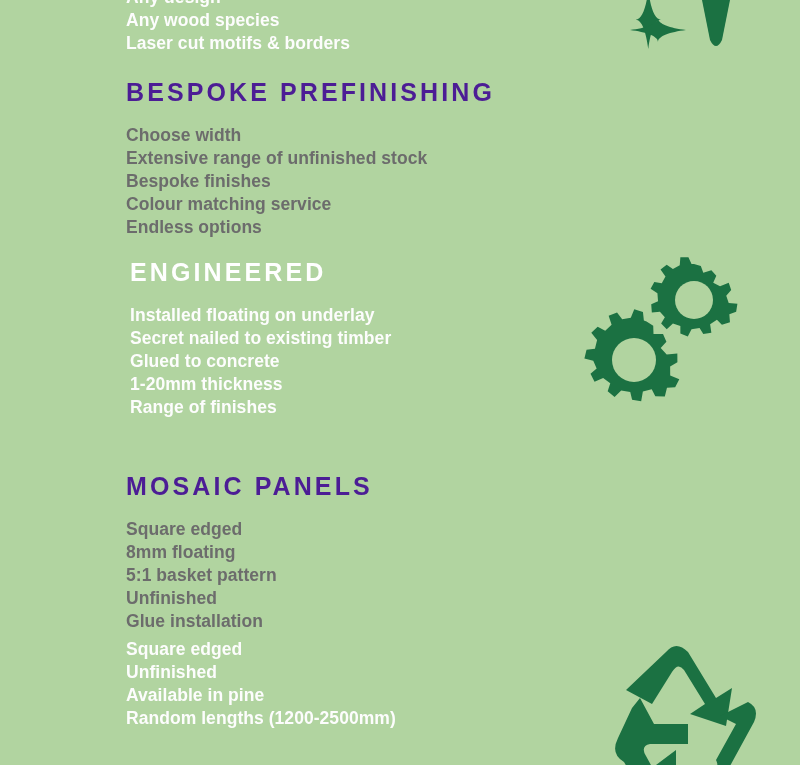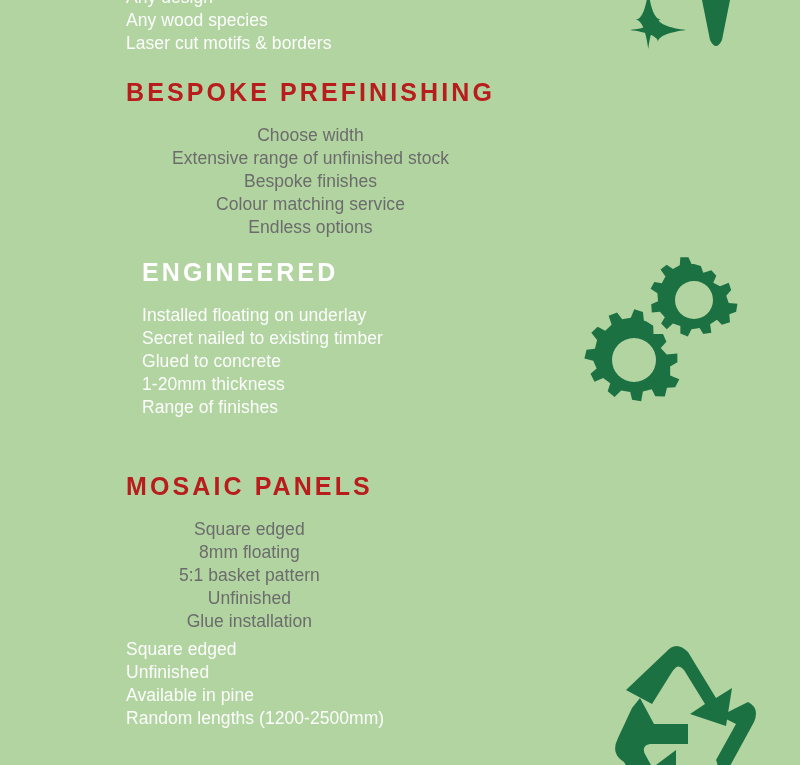--- a/index.html
+++ b/index.html
@@ -40,43 +40,43 @@
     font-family: "Liberation Sans", sans-serif;
     font-weight: bold;
     font-size: 25px;
     line-height: 28px;
     letter-spacing: 3.1px;
     text-transform: uppercase;
     white-space: nowrap;
     margin: 0;
     padding: 0;
   }
-  .section-heading.tone-dark { color: #b91c1c; }
+  .section-heading.tone-dark { color: #4c1d95; }
   .section-heading.tone-light { color: #ffffff; }
 
   .bullet-list {
     list-style: none;
     margin: 0;
     padding: 0;
   }
   .bullet-item {
     font-family: "Liberation Sans", sans-serif;
-    font-weight: normal;
+    font-weight: bold;
     font-size: 17.5px;
     line-height: 23px;
     white-space: nowrap;
     letter-spacing: 0.05px;
   }
-  .bullet-list.tone-dark .bullet-item { color: #6c6c6c; text-align: center; }
+  .bullet-list.tone-dark .bullet-item { color: #6c6c6c; }
   .bullet-list.tone-light .bullet-item { color: #fdfdfd; }
 
   
   .sec-bespoke-design  { position:absolute; top:-14px; left:0; }
   .sec-bespoke-prefin  { position:absolute; top:78px;  left:0; }
-  .sec-engineered      { position:absolute; top:258px; left:16px; }
+  .sec-engineered      { position:absolute; top:258px; left:4px; }
   .sec-mosaic          { position:absolute; top:442px; left:0;margin-top:30px; }
   .sec-reclaimed       { position:absolute; top:620px; left:0; }
 
   .heading-gap-after { height: 18px; }
 
   
   .deco-icon {
     position: absolute;
     z-index: 1;
   }

